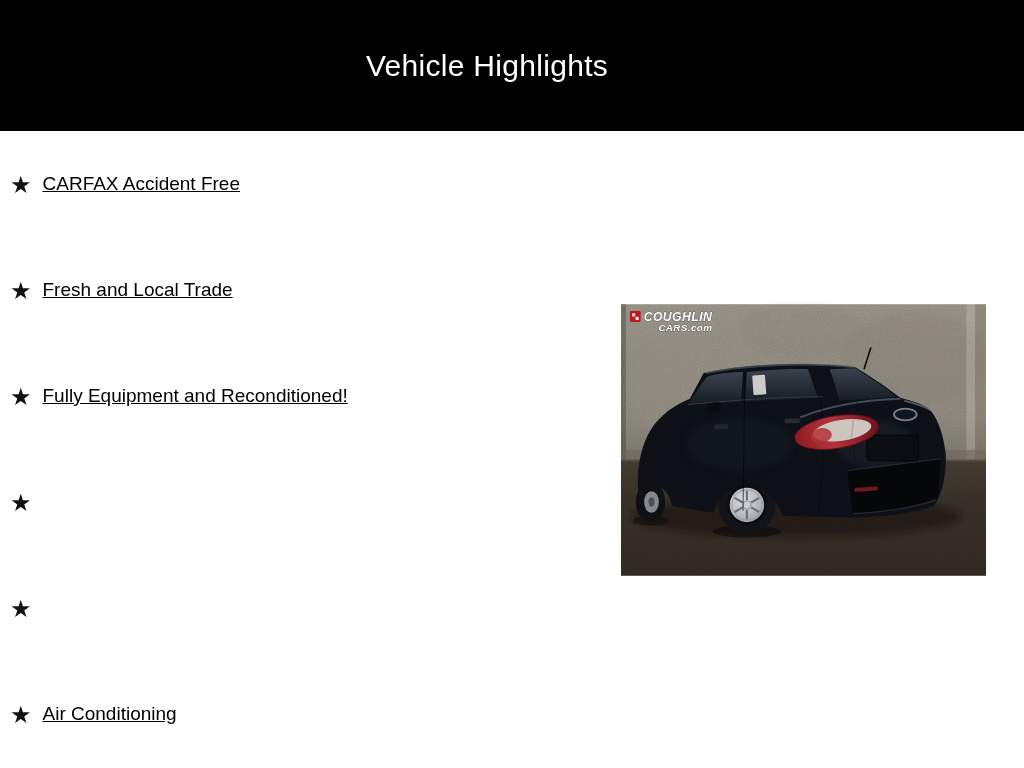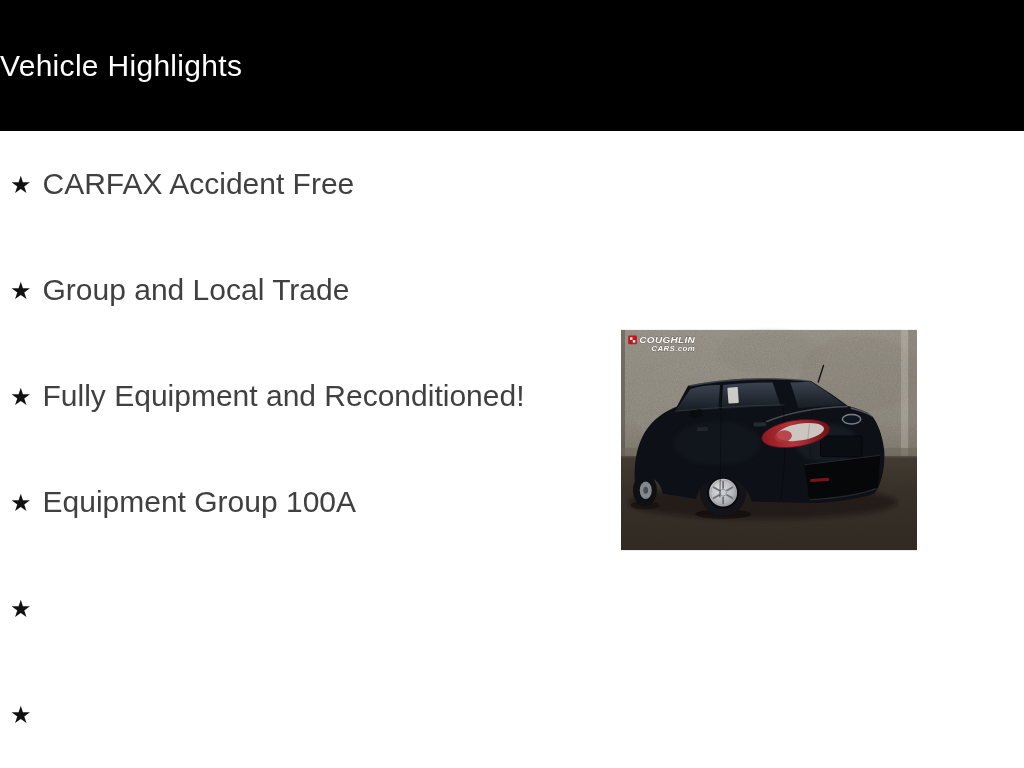--- a/index.html
+++ b/index.html
@@ -12,21 +12,21 @@
     font-family: "Liberation Sans", sans-serif;
   }
   .slide-header {
     position: absolute;
     top: 0; left: 0;
     width: 100%;
     height: 131px;
     background: #000000;
     display: flex;
     align-items: center;
-    justify-content: flex-start;
+    justify-content: center;
     padding-right: 50px;
     box-sizing: border-box;
   }
   .slide-title {
     margin: 0;
     color: #ffffff;
     font-size: 30px;
     font-weight: 400;
     letter-spacing: 0.3px;
   }
@@ -48,29 +48,30 @@
   }
   .star {
     font-size: 24px;
     line-height: 1;
     color: #111111;
     margin-right: 11px;
     position: relative;
     top: 1px;
   }
   .highlight-label {
-    font-size: 30px;
-    color: #404040;
+    font-size: 19px;
+    color: #000000;
     white-space: nowrap;
+    text-decoration: underline;
   }
   .vehicle-photo {
     position: absolute;
     left: 621px;
     top: 302px;
-    width: 296px;
+    width: 365px;
     height: 276px;
     margin: 0;
   }
   .vehicle-photo svg { display: block; width: 100%; height: 100%; }
   .wm-text {
     font-family: "Liberation Sans", sans-serif;
     font-style: italic;
     font-weight: bold;
     fill: #ffffff;
     stroke: #33302c;
@@ -88,35 +89,35 @@
     <h1 class="slide-title">Vehicle Highlights</h1>
   </header>
 
   <ul class="highlights-list">
     <li class="highlight-item">
       <span class="star">★</span>
       <span class="highlight-label">CARFAX Accident Free</span>
     </li>
     <li class="highlight-item">
       <span class="star">★</span>
-      <span class="highlight-label">Group and Local Trade</span>
+      <span class="highlight-label">Fresh and Local Trade</span>
     </li>
     <li class="highlight-item">
       <span class="star">★</span>
       <span class="highlight-label">Fully Equipment and Reconditioned!</span>
     </li>
     <li class="highlight-item">
       <span class="star">★</span>
-      <span class="highlight-label">Equipment Group 100A</span>
-    </li>
-    <li class="highlight-item">
-      <span class="star">★</span>
-    </li>
-    <li class="highlight-item">
-      <span class="star">★</span>
+    </li>
+    <li class="highlight-item">
+      <span class="star">★</span>
+    </li>
+    <li class="highlight-item">
+      <span class="star">★</span>
+      <span class="highlight-label">Air Conditioning</span>
     </li>
   </ul>
 
   <figure class="vehicle-photo">
     <svg viewBox="0 0 371 276" xmlns="http://www.w3.org/2000/svg">
       <defs>
         <linearGradient id="wallG" x1="0" y1="0" x2="0" y2="1">
           <stop offset="0" stop-color="#aba599"></stop>
           <stop offset="0.7" stop-color="#a09a8f"></stop>
           <stop offset="1" stop-color="#8c8578"></stop>

